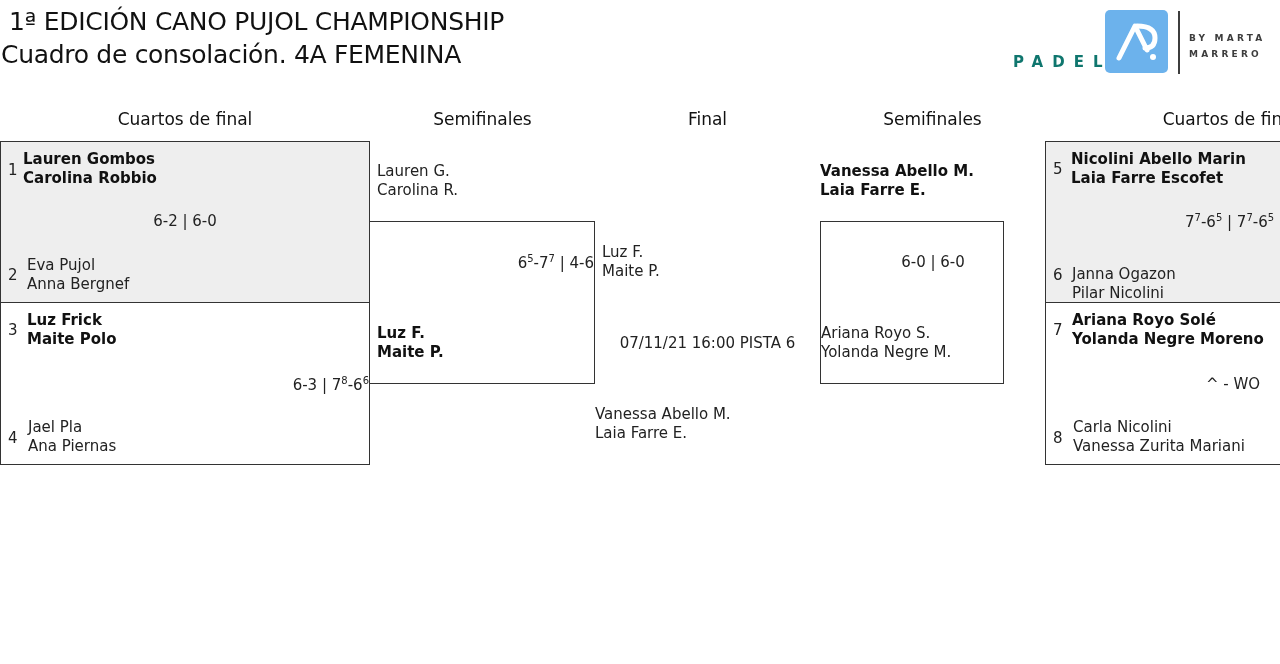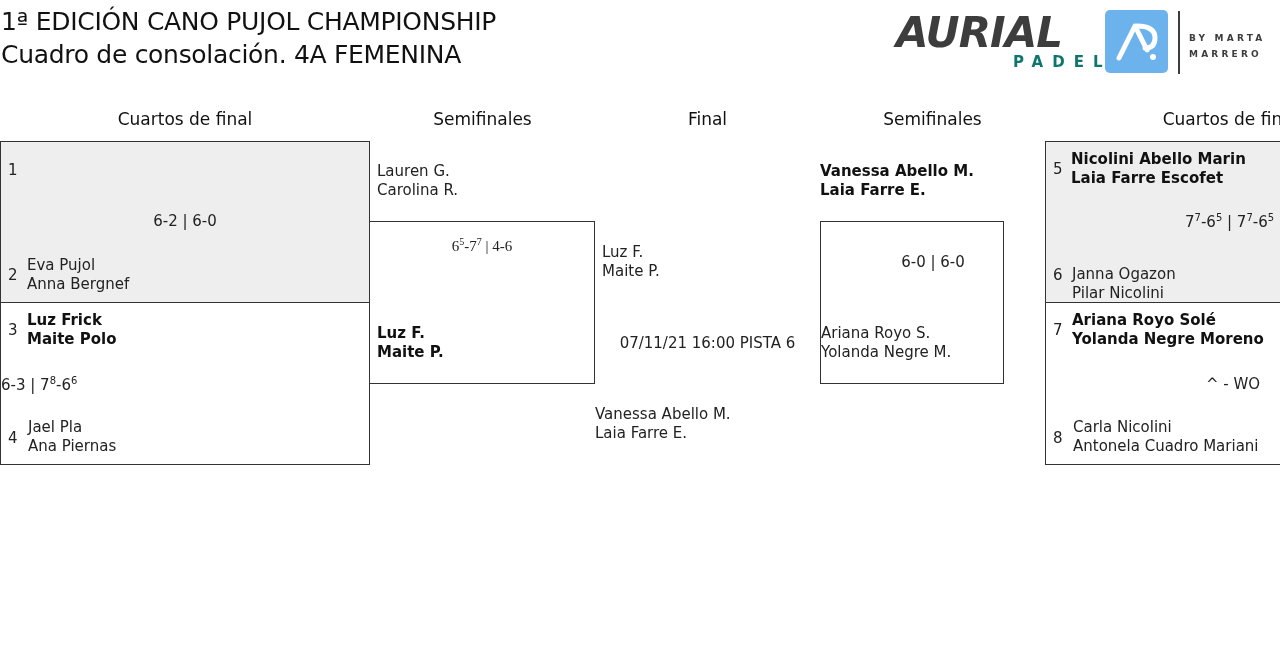--- a/index.html
+++ b/index.html
@@ -3,21 +3,21 @@
 <meta charset="utf-8">
 <style>
   html, body { margin: 0; padding: 0; }
   body {
     width: 1280px; height: 664px; position: relative; overflow: hidden;
     background: #ffffff; color: #222222;
     font-family: "DejaVu Sans", sans-serif;
   }
   .abs { position: absolute; }
   .title { left: 1px; font-size: 25px; font-weight: 500; color: #111; white-space: nowrap; letter-spacing: -0.3px; }
-  #t1 { top: 7px; }
+  #t1 { top: 7px; margin-left: 8px; }
   #t2 { top: 40px; }
 
   
   #logo { left: 896px; top: 8px; width: 380px; height: 70px; }
   #logo-word { position: absolute; left: 0; top: 0; font-family: "DejaVu Sans", sans-serif; font-weight: bold; font-style: italic; font-size: 42px; color: #3d3d3d; letter-spacing: -1px; }
   #logo-padel { position: absolute; left: 117px; top: 45px; font-weight: bold; font-size: 15px; color: #0f766e; letter-spacing: 9px; }
   #logo-box { position: absolute; left: 209px; top: 2px; width: 63px; height: 63px; background: #6cb2ec; border-radius: 5px; }
   #logo-bar { position: absolute; left: 282px; top: 3px; width: 2px; height: 63px; background: #3d3d3d; }
   #logo-by { position: absolute; left: 293px; top: 22px; font-size: 9px; font-weight: bold; color: #3d3d3d; letter-spacing: 3.2px; line-height: 16px; }
 
@@ -34,21 +34,20 @@
   .right { text-align: left; }
   .final-info { font-size: 15px; white-space: nowrap; }
 </style>
 </head>
 <body>
 
 <div class="abs title" id="t1">1ª EDICIÓN CANO PUJOL CHAMPIONSHIP</div>
 <div class="abs title" id="t2">Cuadro de consolación. 4A FEMENINA</div>
 
 <div class="abs" id="logo">
-  <div id="logo-word">AURIAL</div>
   <div id="logo-padel">PADEL</div>
   <div id="logo-box">
     <svg width="63" height="63" viewBox="0 0 63 63">
       <path d="M14 48 L30 16 L42 40" fill="none" stroke="#fff" stroke-width="5" stroke-linecap="round" stroke-linejoin="round"></path>
       <path d="M32 16 Q50 16 50 28 Q50 38 40 38" fill="none" stroke="#fff" stroke-width="5" stroke-linecap="round"></path>
       <circle cx="48" cy="47" r="3" fill="#fff"></circle>
     </svg>
   </div>
   <div id="logo-bar"></div>
   <div id="logo-by">
@@ -58,52 +57,56 @@
 </div>
 
 <div class="abs round-hdr" style="left:0;width:370px;">Cuartos de final</div>
 <div class="abs round-hdr" style="left:370px;width:225px;">Semifinales</div>
 <div class="abs round-hdr" style="left:595px;width:225px;">Final</div>
 <div class="abs round-hdr" style="left:820px;width:225px;">Semifinales</div>
 <div class="abs round-hdr" style="left:1045px;width:370px;">Cuartos de final</div>
 
 <div class="abs box shaded" style="left:0;top:141px;width:370px;height:162px;">
   <div class="abs seed" style="left:7px;top:19px;">1</div>
+  <div class="abs pair win" style="left:22px;top:8px;">
+    <div>Lauren Gombos</div>
+    <div>Carolina Robbio</div>
+  </div>
   <div class="abs score" style="left:0;width:368px;top:70px;text-align:center;">
     <span>6</span>-<span>2</span> | <span>6</span>-<span>0</span>
   </div>
   <div class="abs seed" style="left:7px;top:124px;">2</div>
   <div class="abs pair" style="left:26px;top:114px;">
     <div>Eva Pujol</div>
     <div>Anna Bergnef</div>
   </div>
 </div>
 
 <div class="abs box" style="left:0;top:302px;width:370px;height:163px;">
   <div class="abs seed" style="left:7px;top:18px;">3</div>
   <div class="abs pair win" style="left:26px;top:8px;">
     <div>Luz Frick</div>
     <div>Maite Polo</div>
   </div>
-  <div class="abs score" style="left:0;width:368px;top:73px;text-align:left;">
+  <div class="abs score" style="left:0;width:368px;top:73px;text-align:right;">
     <span>6</span>-<span>3</span> | <span>7</span><sup>8</sup>-<span>6</span><sup>6</sup>
   </div>
   <div class="abs seed" style="left:7px;top:126px;">4</div>
   <div class="abs pair" style="left:27px;top:115px;">
     <div>Jael Pla</div>
     <div>Ana Piernas</div>
   </div>
 </div>
 
 <div class="abs pair" style="left:377px;top:162px;">
   <div>Lauren G.</div>
   <div>Carolina R.</div>
 </div>
 <div class="abs box" style="left:369px;top:221px;width:226px;height:163px;border-left:1px solid #333;">
-  <div class="abs score" style="left:0;width:224px;top:16px;text-align:center;font-family:Liberation Serif, serif;">
+  <div class="abs score" style="left:0;width:224px;top:32px;text-align:right;">
     <span>6</span><sup>5</sup>-<span>7</span><sup>7</sup> | <span>4</span>-<span>6</span>
   </div>
   <div class="abs pair win" style="left:7px;top:102px;">
     <div>Luz F.</div>
     <div>Maite P.</div>
   </div>
 </div>
 
 <div class="abs pair" style="left:602px;top:243px;">
   <div>Luz F.</div>
@@ -148,15 +151,15 @@
 <div class="abs box" style="left:1045px;top:302px;width:370px;height:163px;">
   <div class="abs seed" style="left:7px;top:18px;">7</div>
   <div class="abs pair win" style="left:26px;top:8px;">
     <div>Ariana Royo Solé</div>
     <div>Yolanda Negre Moreno</div>
   </div>
   <div class="abs score" style="left:160px;top:72px;">^ - WO</div>
   <div class="abs seed" style="left:7px;top:126px;">8</div>
   <div class="abs pair" style="left:27px;top:115px;">
     <div>Carla Nicolini</div>
-    <div>Antonela Cuadro Mariani</div>
+    <div>Vanessa Zurita Mariani</div>
   </div>
 </div>
 
 </body></html>

